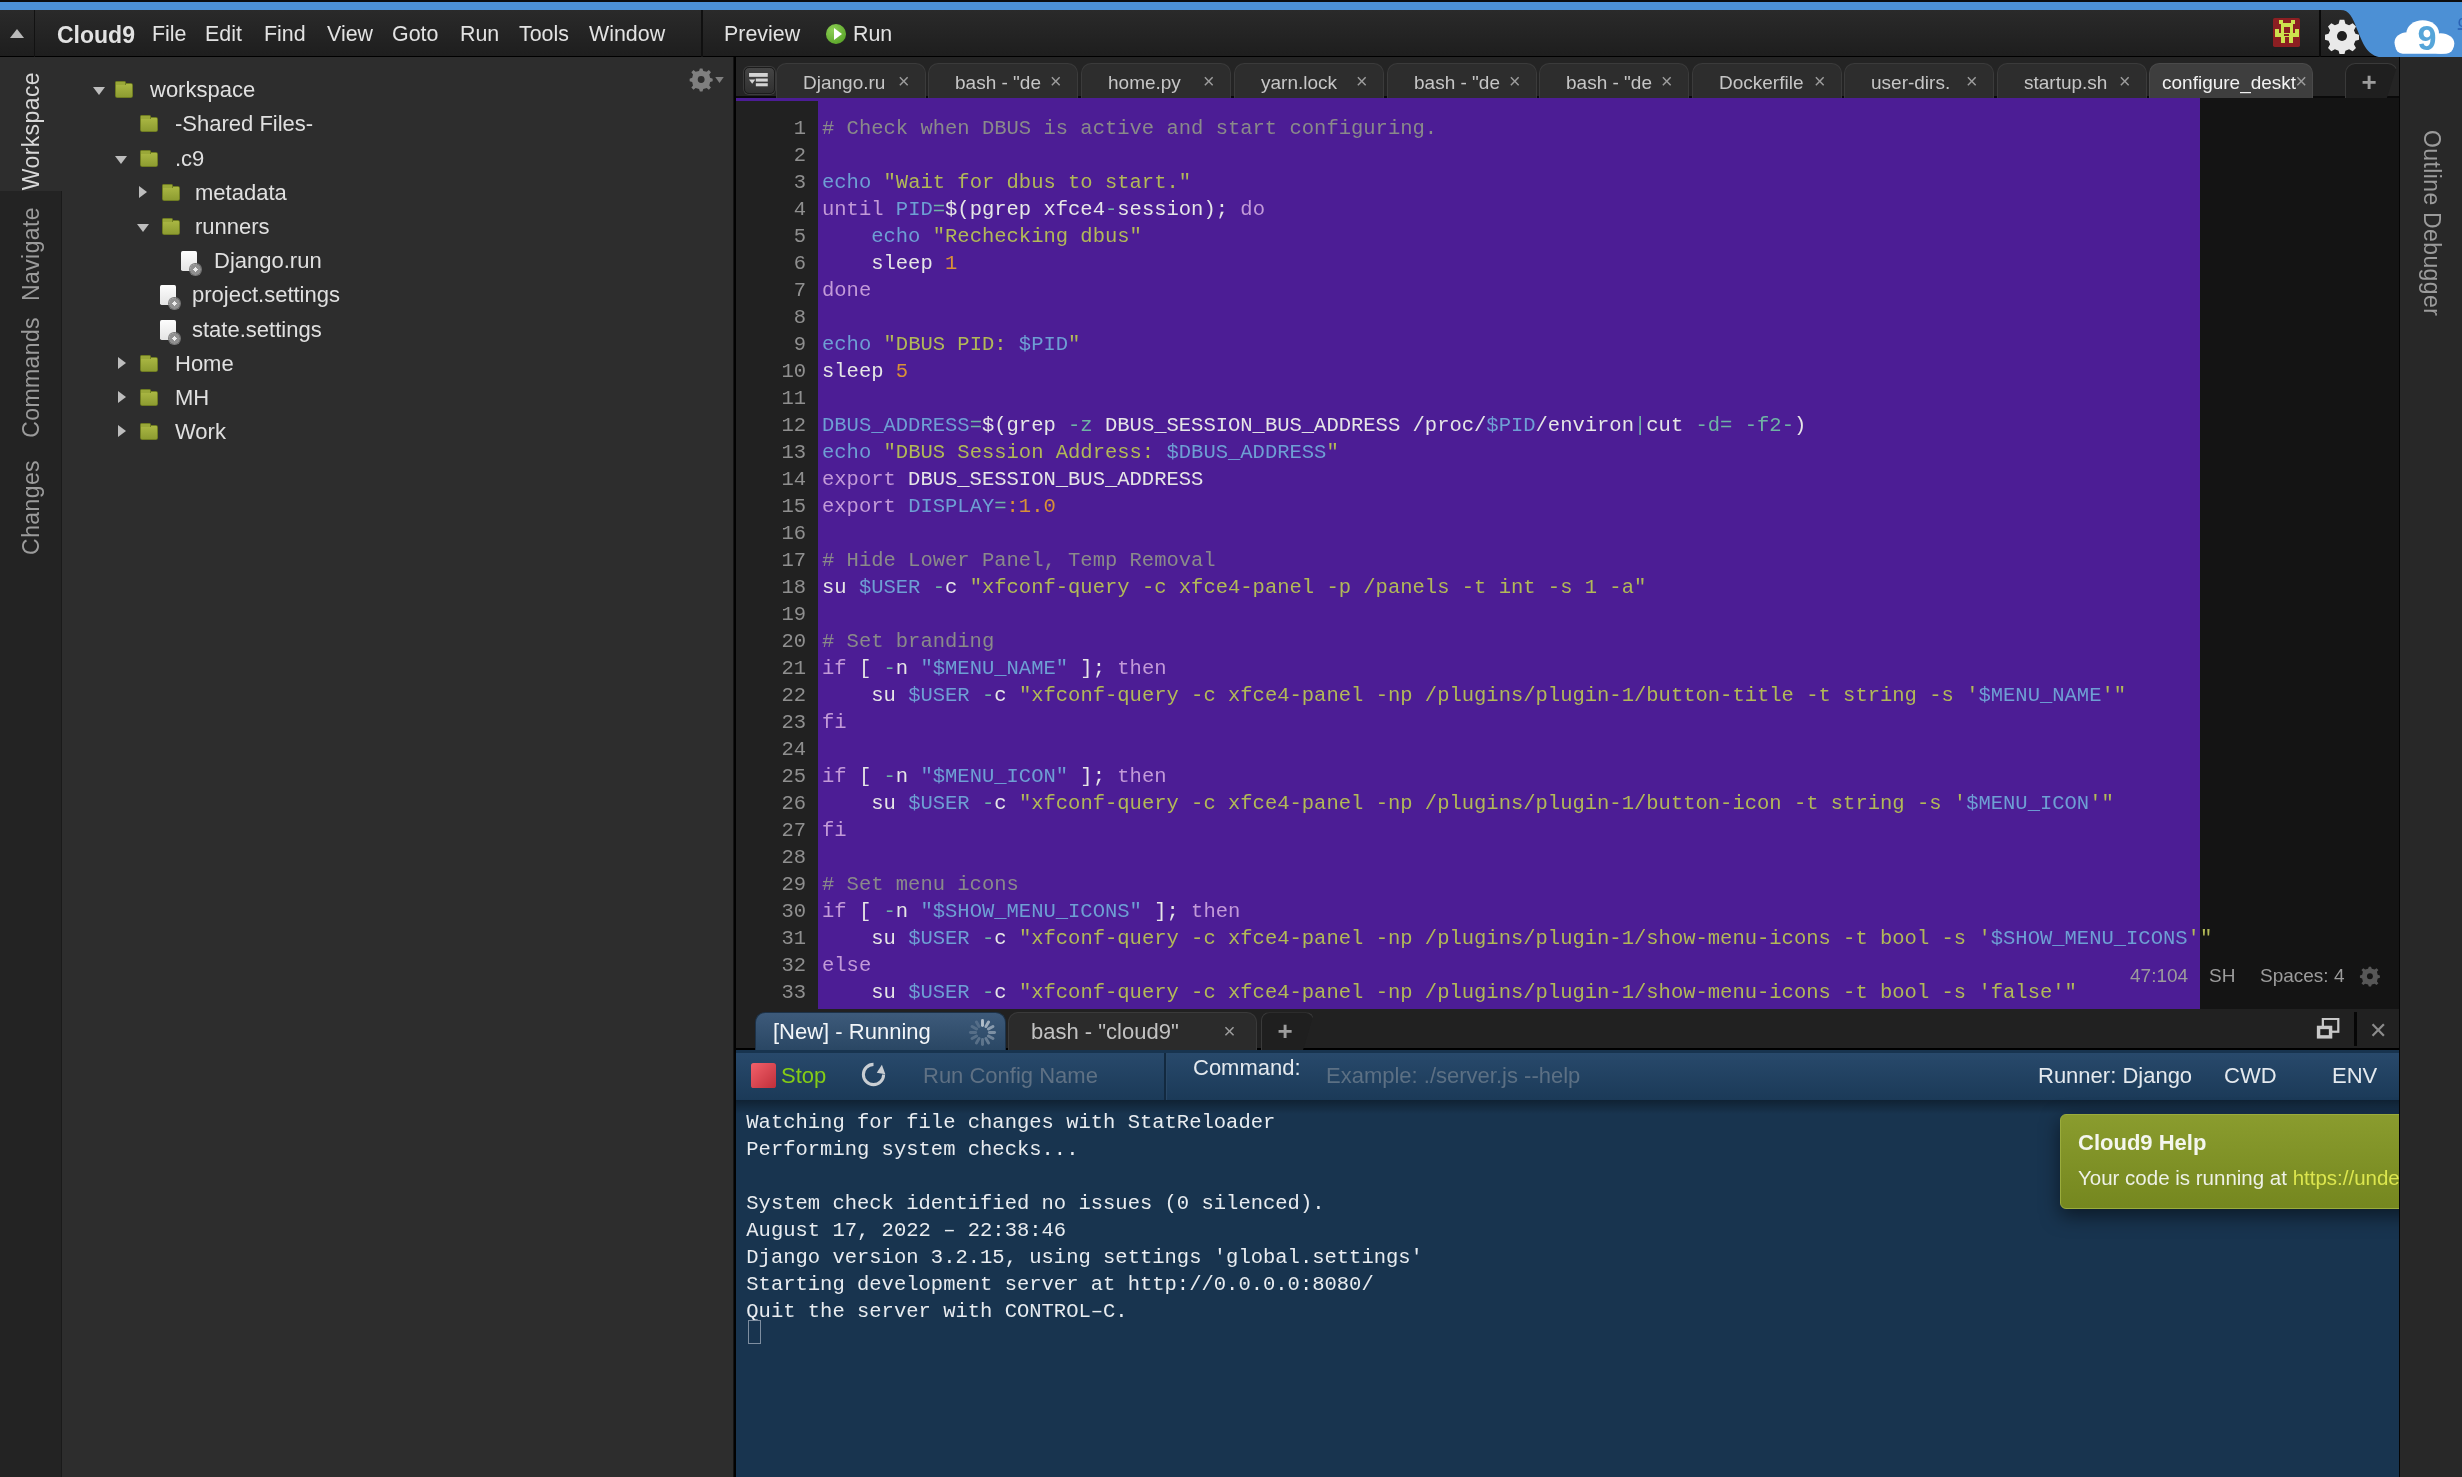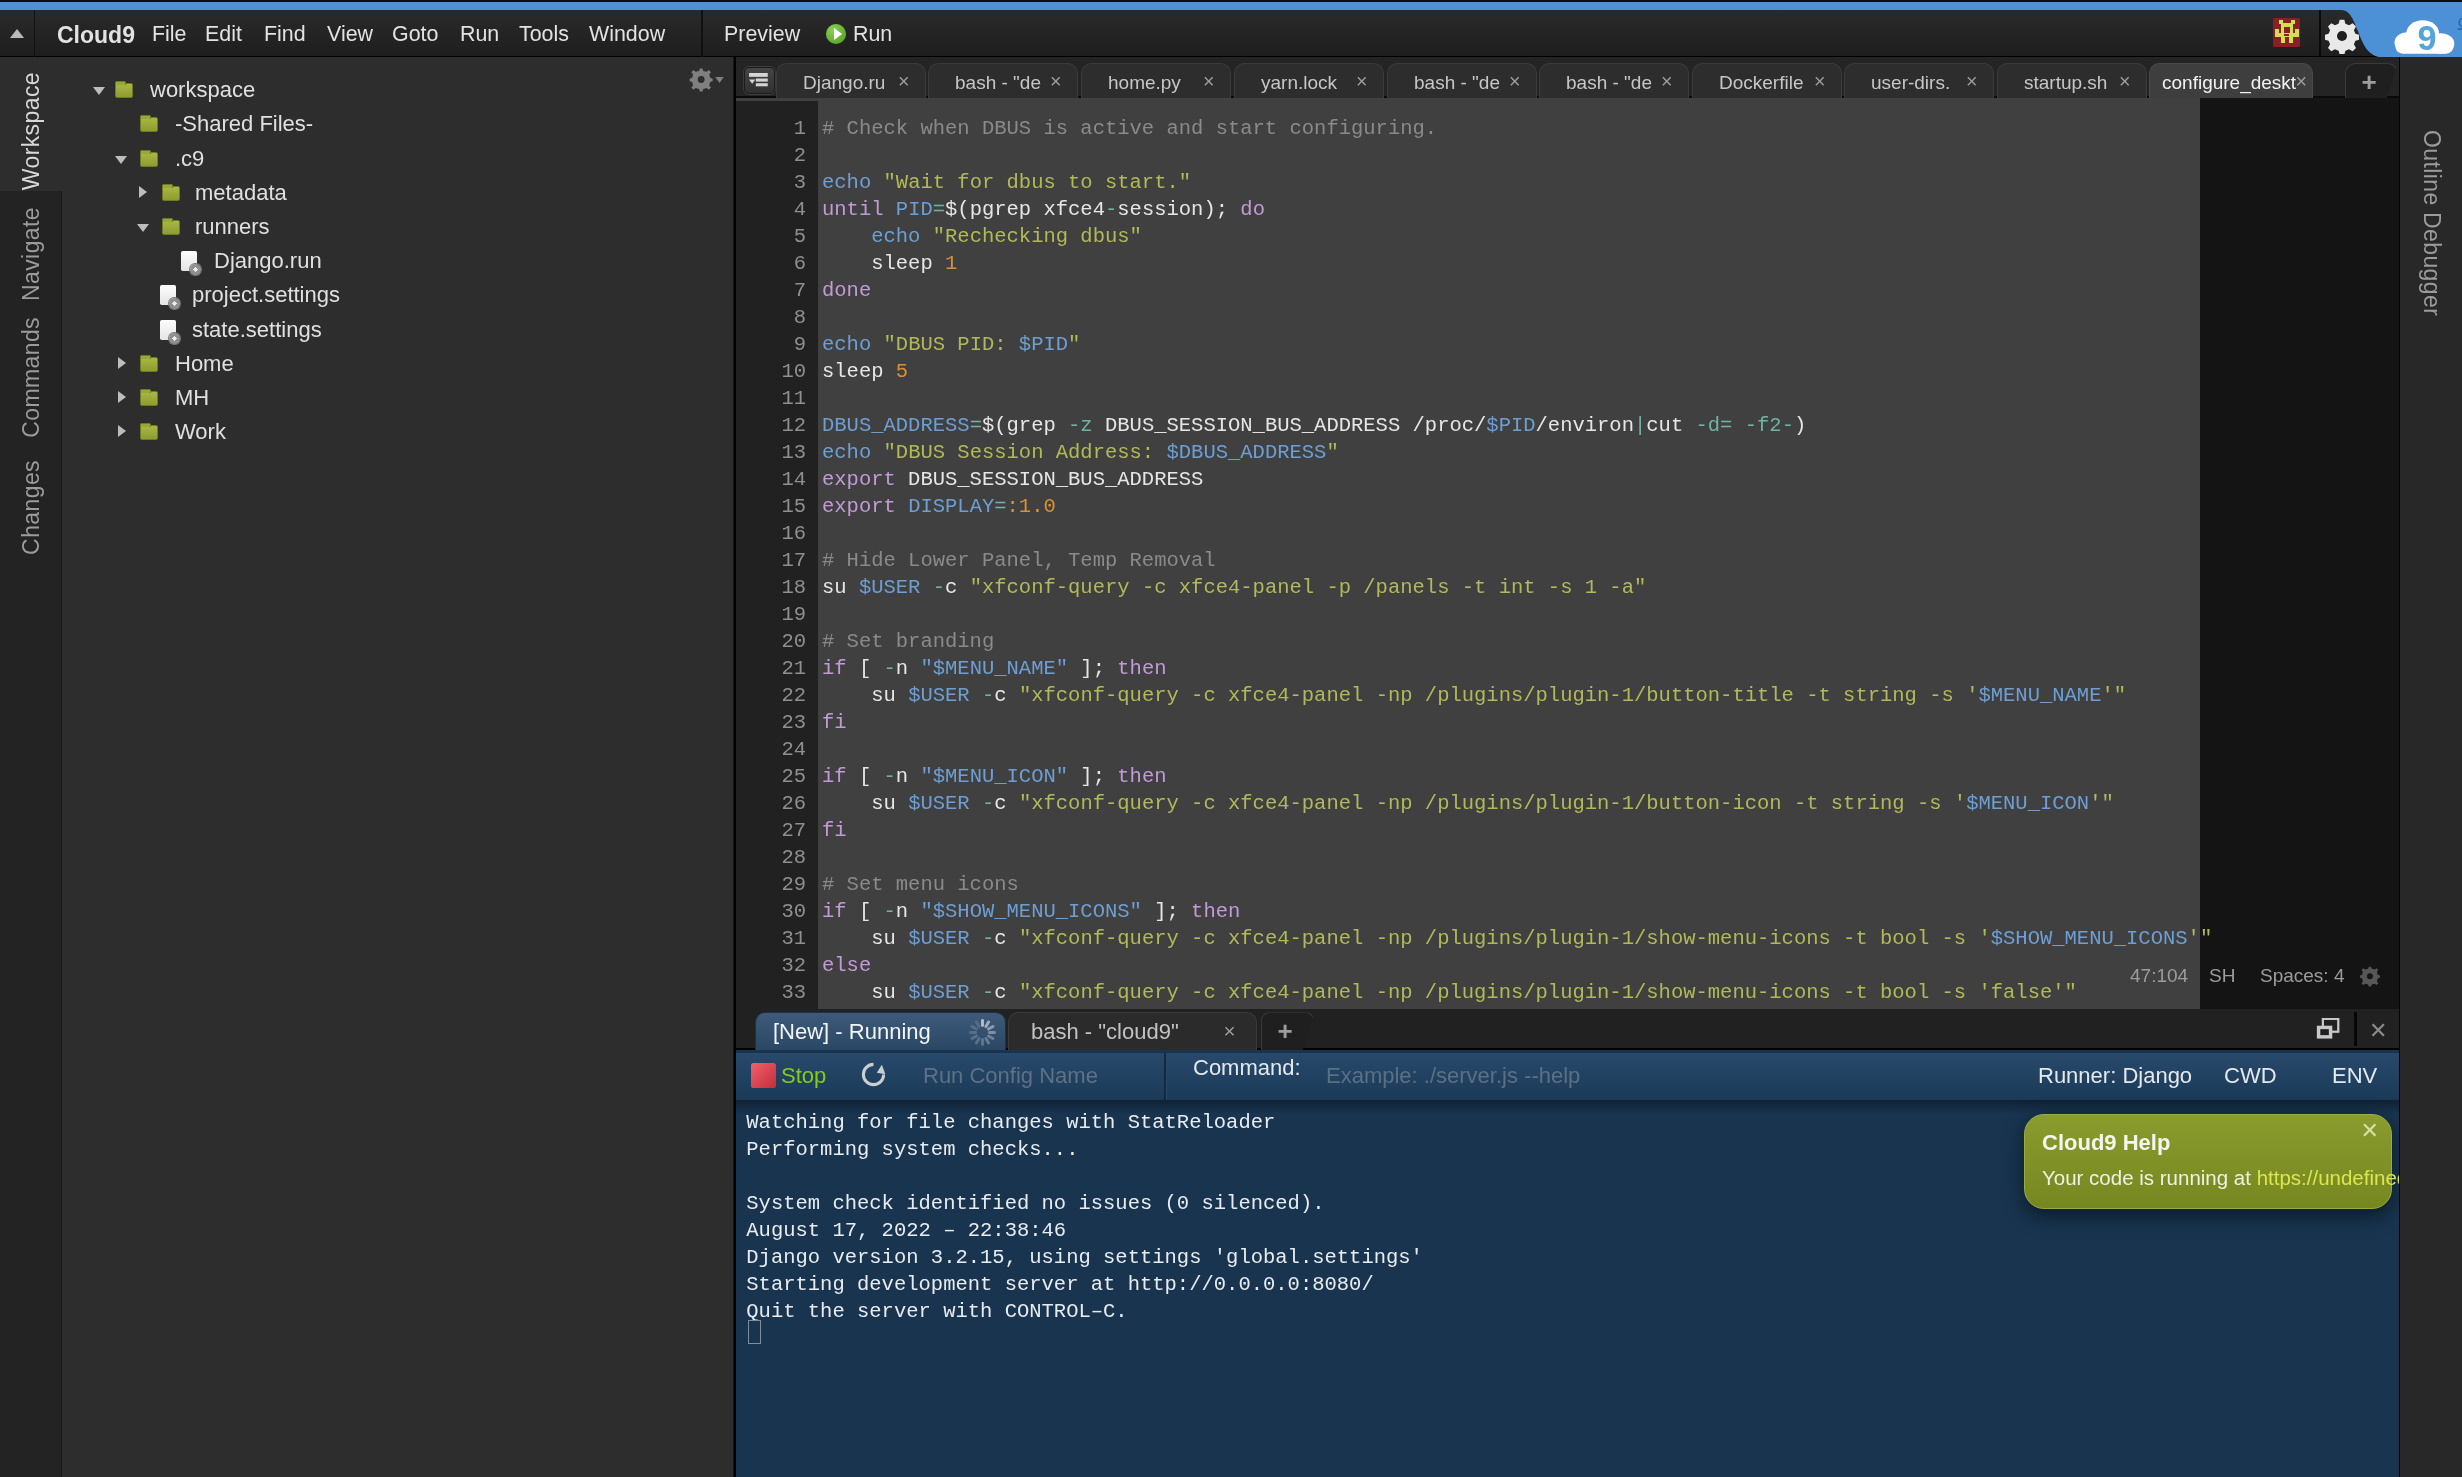--- a/index.html
+++ b/index.html
@@ -27,21 +27,21 @@
 #tree{left:62px;top:57px;width:671px;height:1420px;background:#2d2d2d}
 .trow{position:absolute;left:0;height:34px;width:671px;font-size:22px;color:#e0e0e0;white-space:nowrap}
 .tri-d{position:absolute;width:0;height:0;border-left:6.8px solid transparent;border-right:6.8px solid transparent;border-top:8.5px solid #bdbdbd;top:13.7px}
 .tri-r{position:absolute;width:0;height:0;border-top:6.8px solid transparent;border-bottom:6.8px solid transparent;border-left:8.5px solid #bdbdbd;top:10.3px}
 .fold{position:absolute;top:10.3px;width:18px;height:14.5px;background:linear-gradient(#aab743,#8d9c31);border-radius:1.7px;border:0.9px solid #6f7c22}
 .fold:before{content:"";position:absolute;left:-0.9px;top:-3.4px;width:8.5px;height:3.4px;background:#99a738;border-radius:1.7px 1.7px 0 0;border:0.9px solid #6f7c22;border-bottom:none}
 .ficon{position:absolute;top:6.8px;width:16.2px;height:20.5px;background:linear-gradient(#fdfdfd,#e4e4e4);border-radius:1.7px}
 .ficon:after{content:"";position:absolute;right:-3.4px;bottom:-3.4px;width:10.3px;height:10.3px;border-radius:50%;background:radial-gradient(circle at 50% 50%,#ececec 0 2.1px,#909090 2.1px 5.1px);box-shadow:0 0 0 0.9px #787878}
 .tlab{position:absolute;top:4.3px}
 
-#editor{left:734px;top:57px;width:1466px;height:952px;background:#404040;border-left:2.6px solid #020202}
+#editor{left:734px;top:57px;width:1466px;height:952px;background:#4c1d95;border-left:2.6px solid #020202}
 #etabbar{position:absolute;left:0;top:0;width:1663px;height:41px;background:#242424;border-bottom:2.6px solid #0a0a0a}
 .etab{position:absolute;top:6px;height:35px;background:#2d2d2d;border:0.9px solid #3b3b3b;border-bottom:none;border-radius:10.3px 10.3px 0 0;font-size:19px;color:#c6c6c6;overflow:hidden;white-space:nowrap}
 .etab .tx{position:absolute;left:26px;top:7.7px}
 .etab .cl{position:absolute;right:15.4px;top:6px;color:#9d9d9d;font-size:19.7px}
 .etab.act{background:#3e3e3e;border-color:#4a4a4a;color:#f2f2f2}
 #lstbtn{position:absolute;left:7.7px;top:10.3px;width:31px;height:27px;background:linear-gradient(#454545,#303030);border:0.9px solid #1c1c1c;border-radius:5.1px;box-shadow:0 0 0 0.9px #3e3e3e}
 #gutter{position:absolute;left:0;top:44px;width:82px;height:908px;background:#212121}
 #gutnum{position:absolute;left:0;top:58px;width:70px;text-align:right;font-family:"Liberation Mono",monospace;font-size:20.5px;line-height:27px;color:#8f8f8f;white-space:pre}
 #code{position:absolute;left:86px;top:58px;font-family:"Liberation Mono",monospace;font-size:20.5px;line-height:27px;color:#e6e6e6;white-space:pre}
 #code .c{color:#8a8a8a}
@@ -52,21 +52,21 @@
 #code .n{color:#d99136}
 #status{position:absolute;left:0;top:908px;font-size:19px;color:#9c9c9c;white-space:nowrap;width:100%}
 #status span{position:absolute}
 
 #console{left:734px;top:1009px;width:1666px;height:469px;background:#18344f;border-left:2.6px solid #020202}
 #ctabbar{position:absolute;left:0;top:0;width:1663px;height:41px;background:#212121;border-bottom:2.6px solid #000}
 #ctoolbar{position:absolute;left:0;top:44px;width:1663px;height:47px;background:linear-gradient(#28496b,#1b3a58)}
 .ctx{position:absolute;font-size:22px;white-space:nowrap}
 #cout{position:absolute;left:10.3px;top:100px;font-family:"Liberation Mono",monospace;font-size:20.5px;line-height:27px;color:#e8ecf0;white-space:pre}
 #cursor{position:absolute;left:12px;top:311px;width:13px;height:24px;border:1.7px solid #7e8ea0}
-#helpbox{position:absolute;left:1288px;top:105px;width:368px;height:95px;border-radius:20px;background:linear-gradient(#8a9c2e,#75871f);border:0.9px solid #9aac3c;box-shadow:0 6.8px 19px rgba(0,0,0,.5)}
+#helpbox{position:absolute;left:1324px;top:105px;width:368px;height:95px;border-radius:6px;background:linear-gradient(#8a9c2e,#75871f);border:0.9px solid #9aac3c;box-shadow:0 6.8px 19px rgba(0,0,0,.5)}
 
 #rightstrip{left:2399px;top:57px;width:63px;height:1420px;background:#282828;border-left:1.7px solid #050505}
 .rlab{position:absolute;left:0;width:63px;display:flex;align-items:center;justify-content:center}
 .rlab span{writing-mode:vertical-rl;font-size:23px;color:#9b9b9b;letter-spacing:0.4px}
 </style>
 </head>
 <body>
 <div class="abs" id="topblack"></div>
 <div class="abs" id="topblue"></div>
 <div class="abs" id="menubar"></div>

